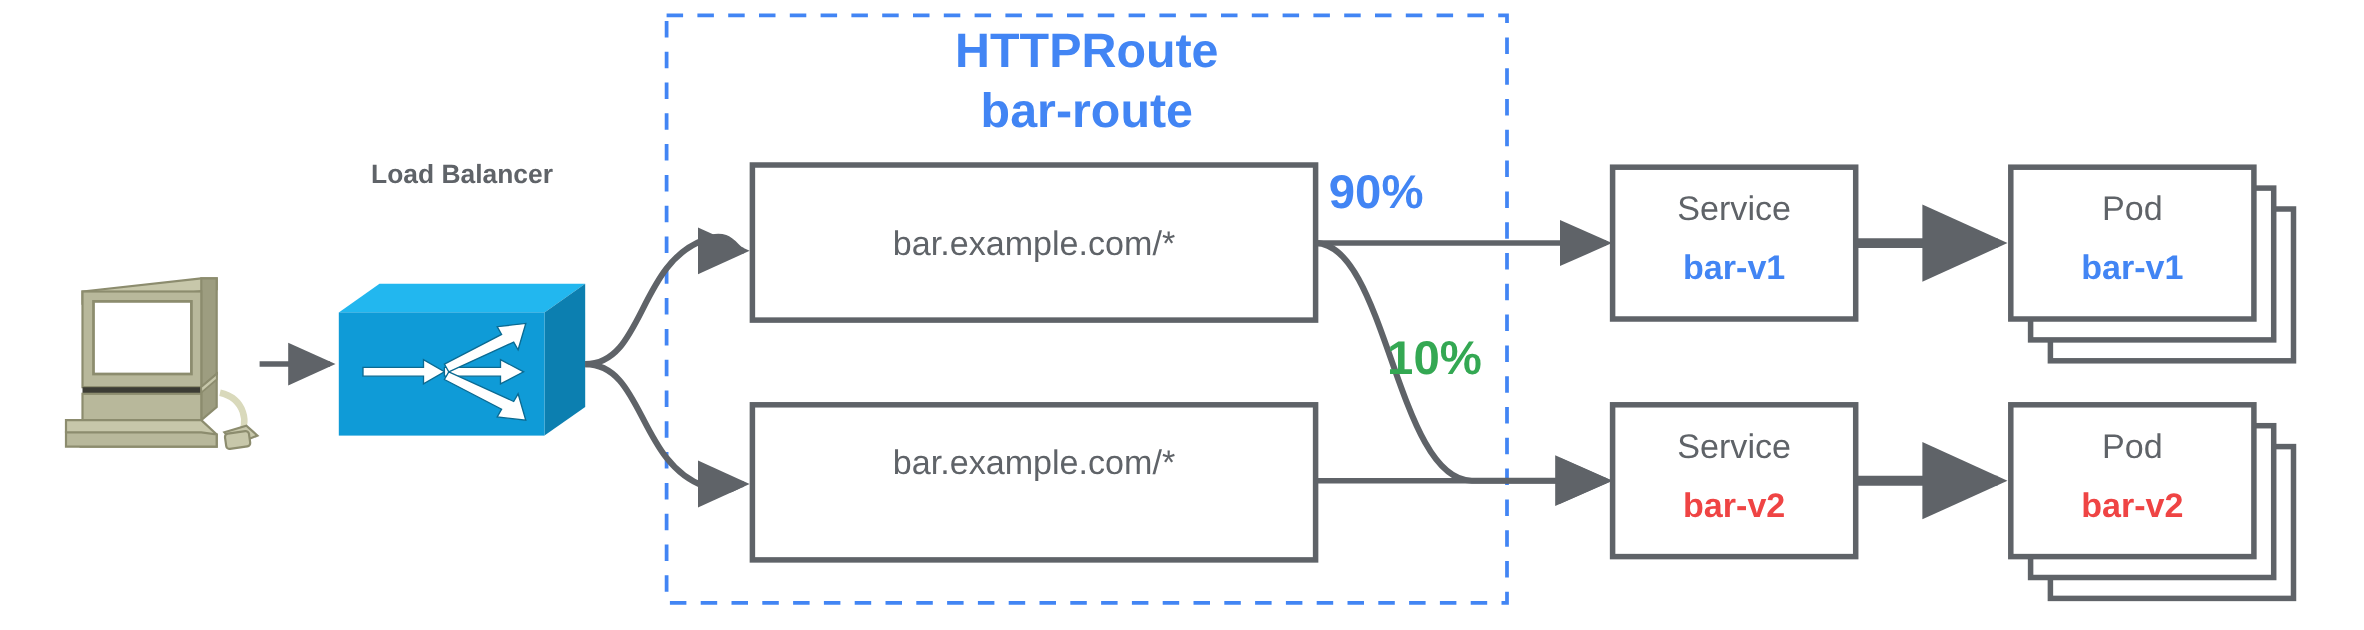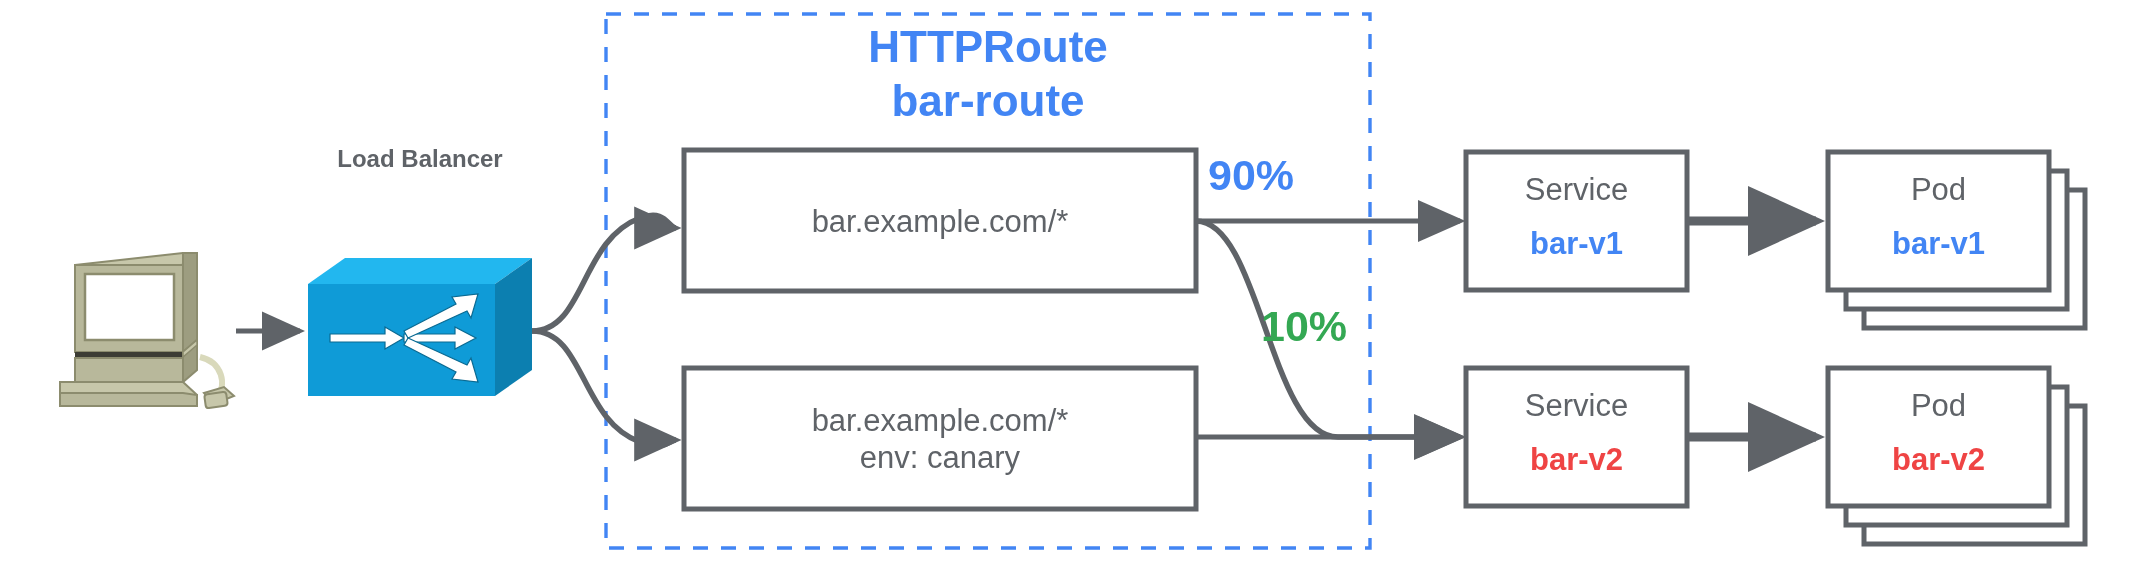--- a/index.html
+++ b/index.html
@@ -161,21 +161,20 @@
     <div>HTTPRoute</div>
     <div>bar-route</div>
   </div>
 
   <div class="node-text box-label" style="left:684px; top:204px; width:512px;">
     <div>bar.example.com/*</div>
   </div>
 
   <div class="node-text box-label" style="left:684px; top:403px; width:512px;">
     <div>bar.example.com/*</div>
-    <div>env: canary</div>
   </div>
 
   <div class="pct pct-90" style="left:1208px; top:151px;">90%</div>
   <div class="pct pct-10" style="left:1213px; top:302px;margin-left:48px;">10%</div>
 
   <div class="node-text" style="left:1466px; top:172px; width:221px;">
     <div class="box-label">Service</div>
     <div class="box-label-2 blue-txt">bar-v1</div>
   </div>
 

